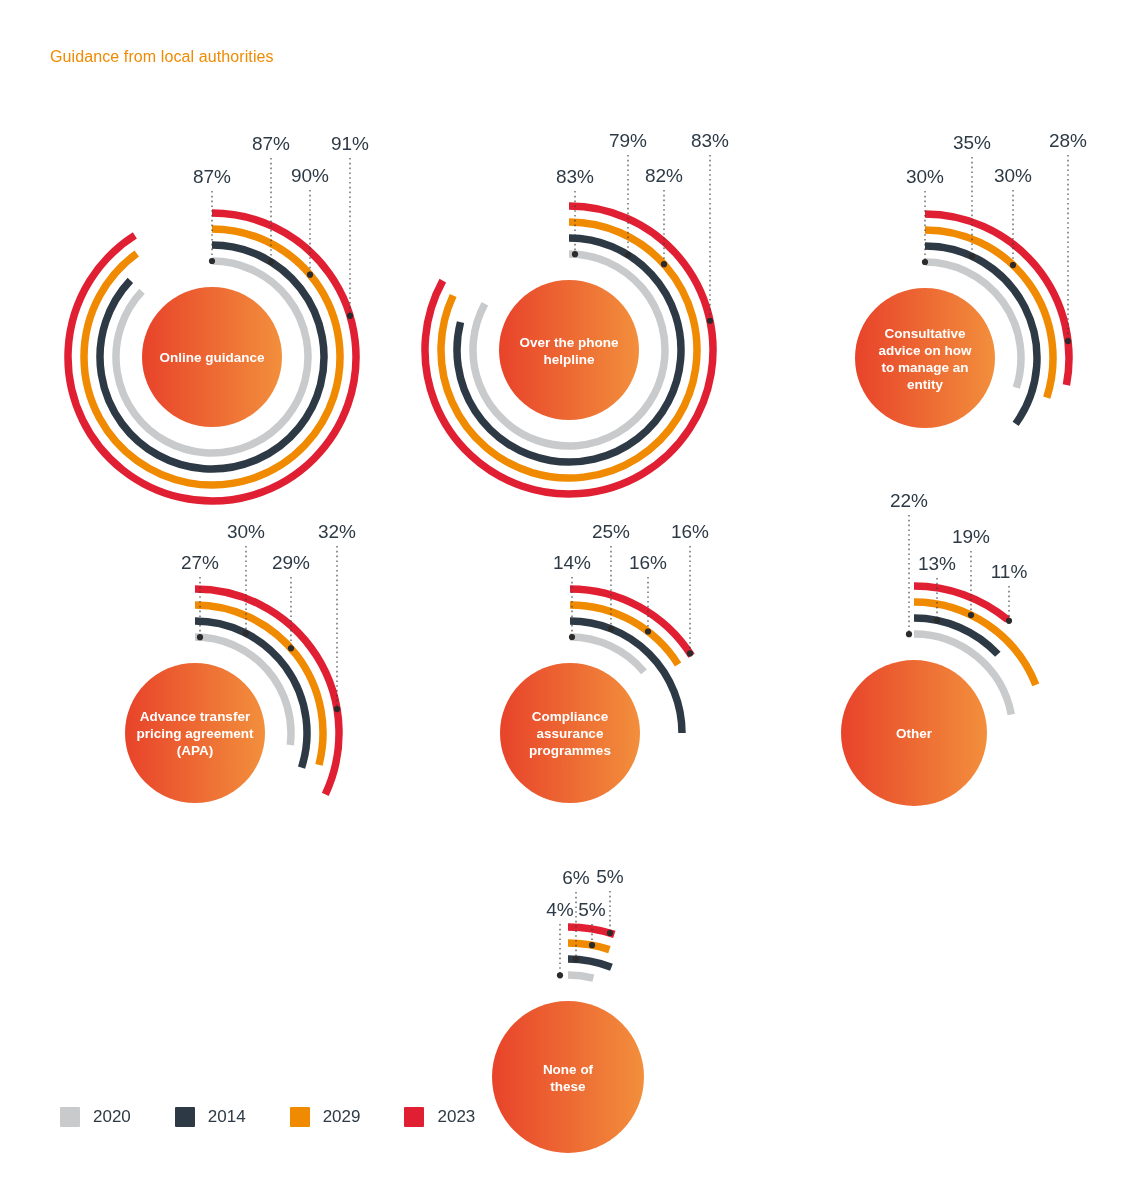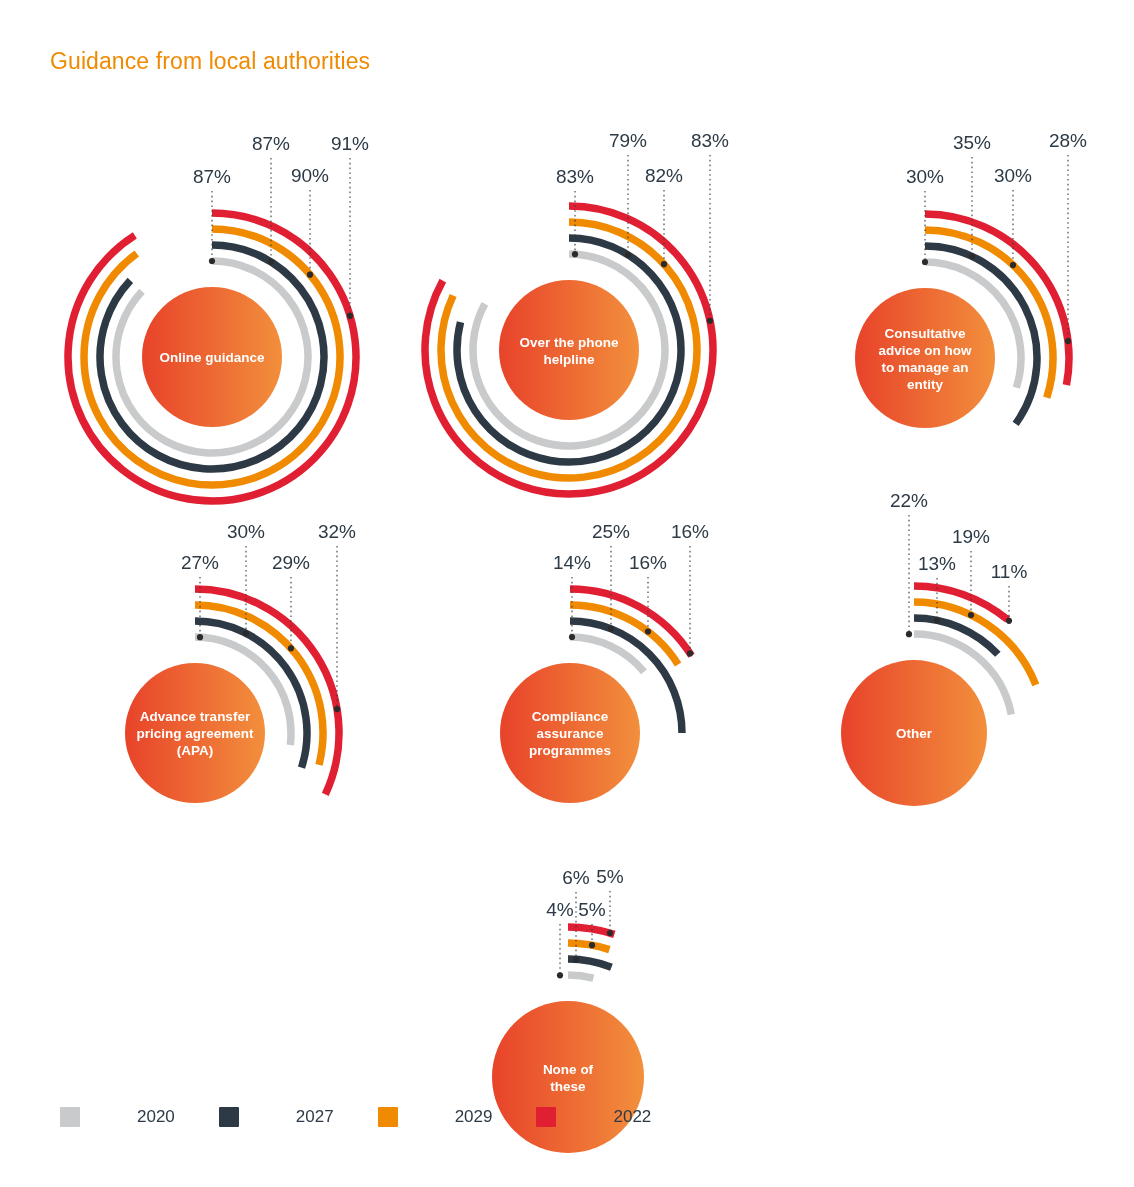--- a/index.html
+++ b/index.html
@@ -3,40 +3,40 @@
 <meta charset="utf-8">
 <style>
   html,body{margin:0;padding:0;}
   body{
     width:1134px;height:1187px;background:#ffffff;
     font-family:"Liberation Sans","DejaVu Sans",sans-serif;
     position:relative;overflow:hidden;
   }
   #chart-title{
     position:absolute;left:50px;top:48px;
-    font-size:23px;font-weight:400;color:#F08A00;
+    font-size:16px;font-weight:400;color:#F08A00;
     letter-spacing:.1px;
   }
   #figure{position:absolute;left:0;top:0;width:1134px;height:1187px;}
   .ring-label{
     font-family:"Liberation Sans","DejaVu Sans",sans-serif;
     font-size:19px;fill:#2D3A45;font-weight:400;
   }
   .center-label{
     font-family:"Liberation Sans","DejaVu Sans",sans-serif;
     font-size:13.5px;fill:#ffffff;font-weight:700;
   }
   .leader{stroke:#3a3a3a;stroke-width:1.1;stroke-dasharray:1.6 3.2;fill:none;}
   .enddot{fill:#2b2b2b;}
   .arc{fill:none;stroke-linecap:butt;}
   #legend{
     position:absolute;left:60px;top:1107px;
     display:flex;align-items:center;gap:0px;
   }
-  .legend-item{display:flex;align-items:center;margin-right:44px;gap:44px;}
+  .legend-item{display:flex;align-items:center;margin-right:44px;}
   .legend-swatch{width:20px;height:20px;margin-right:13px;border-radius:1px;}
   .legend-text{font-size:17px;color:#2D3A45;}
 </style>
 </head>
 <body>
 
 <div id="chart-title">Guidance from local authorities</div>
 
 <svg id="figure" viewBox="0 0 1134 1187" width="1134" height="1187" aria-hidden="true">
   <defs>
@@ -198,23 +198,23 @@
     </g>
 </svg>
 
 <div id="legend">
     <div class="legend-item">
       <span class="legend-swatch" style="background: rgb(200, 202, 203);"></span>
       <span class="legend-text">2020</span>
     </div>
     <div class="legend-item">
       <span class="legend-swatch" style="background: rgb(45, 58, 69);"></span>
-      <span class="legend-text">2027</span>
+      <span class="legend-text">2014</span>
     </div>
     <div class="legend-item">
       <span class="legend-swatch" style="background: rgb(240, 138, 0);"></span>
       <span class="legend-text">2029</span>
     </div>
     <div class="legend-item">
       <span class="legend-swatch" style="background: rgb(224, 31, 51);"></span>
-      <span class="legend-text">2022</span>
+      <span class="legend-text">2023</span>
     </div>
   </div>
 
 </body></html>

